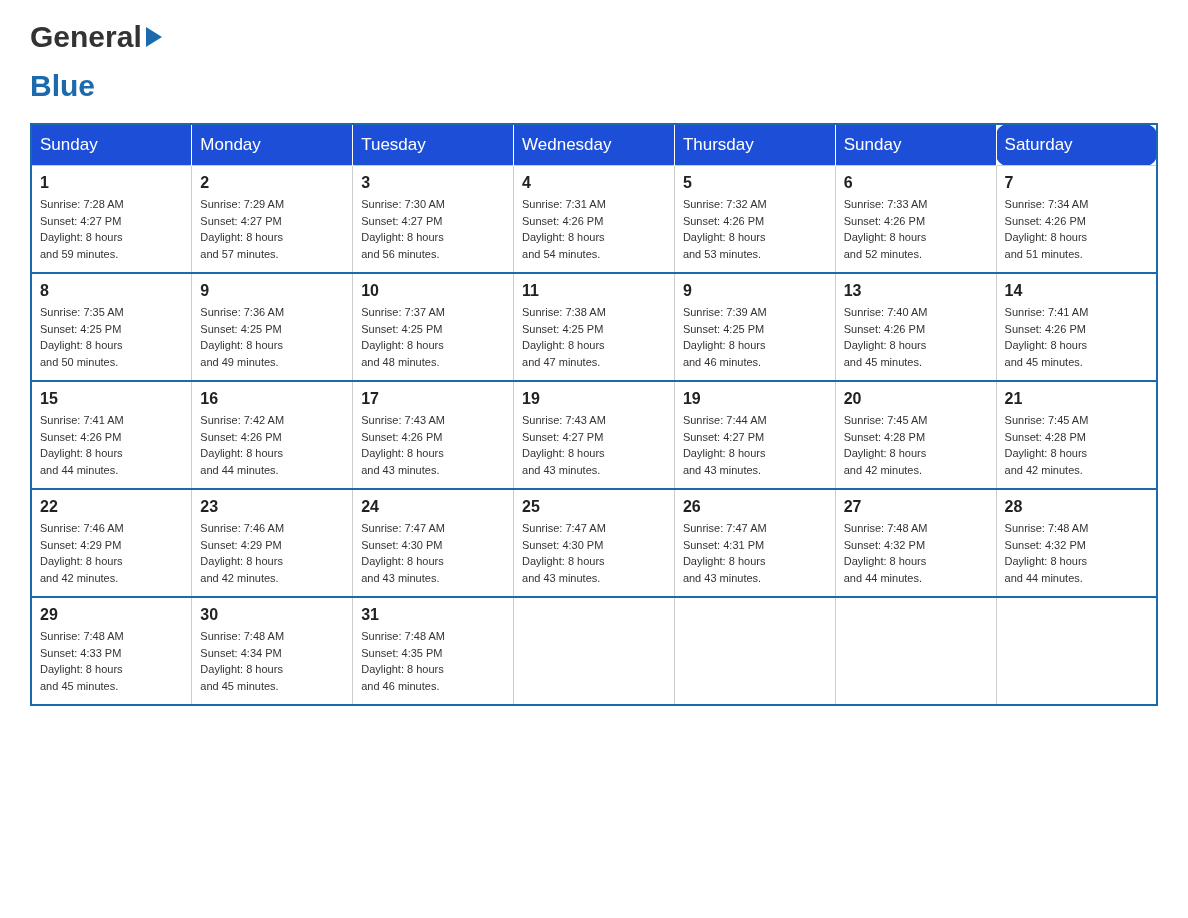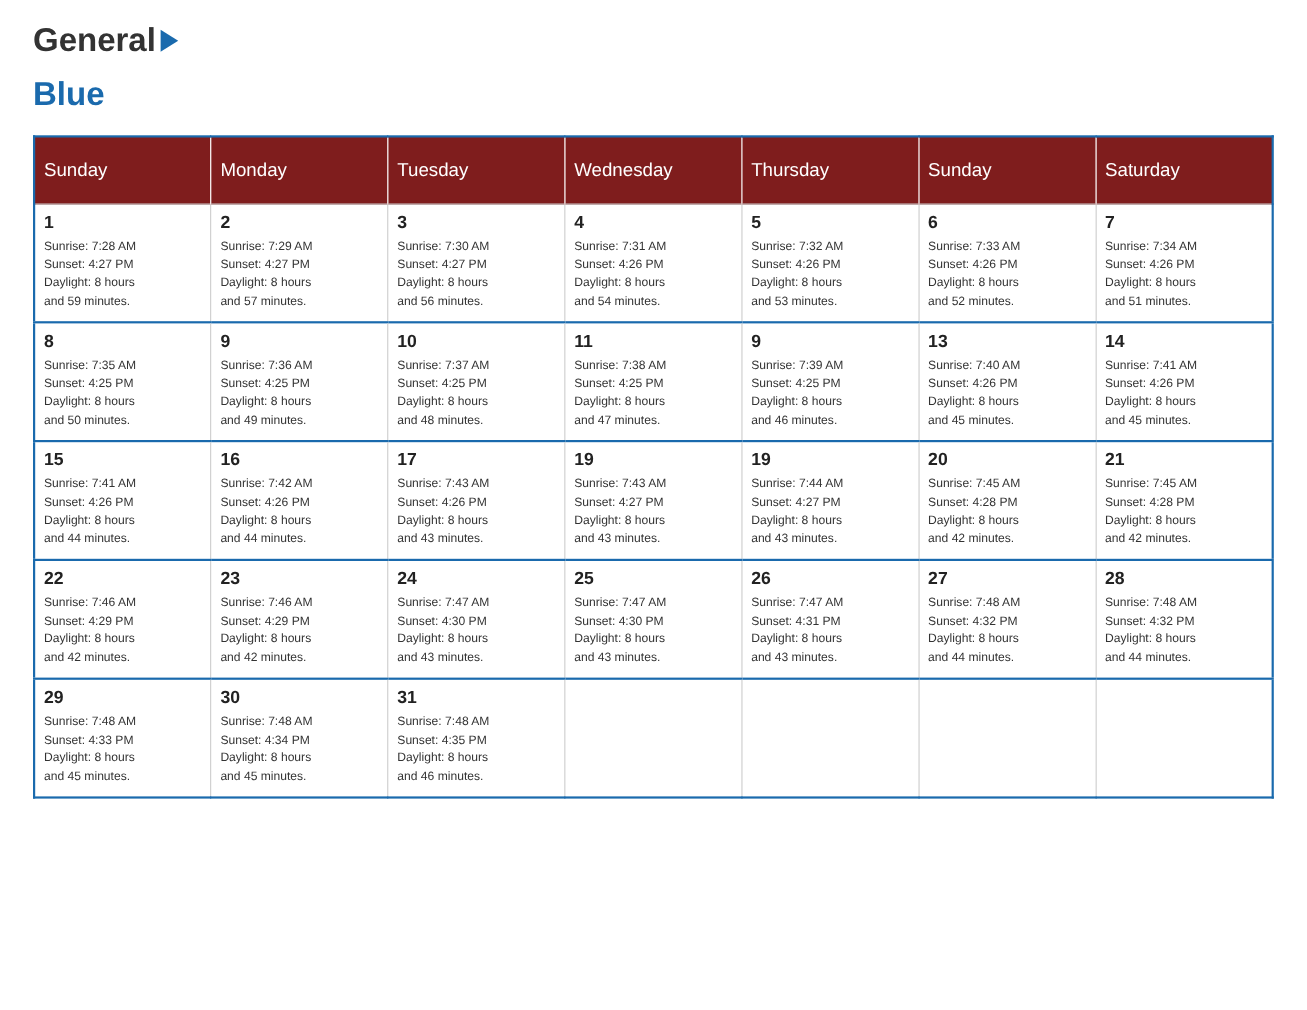--- a/index.html
+++ b/index.html
@@ -29,29 +29,29 @@
       font-size: 22px;
       color: #444;
       margin-top: 4px;
     }
     .calendar {
       width: 100%;
       border-collapse: collapse;
       border: 2px solid #1a6aad;
     }
     .calendar th {
-      background-color: #7f1d1d;
+      background-color: #1d4ed8;
       color: #fff;
       font-size: 17px;
       font-weight: normal;
-      padding: 20px 8px;
+      padding: 10px 8px;
       text-align: left;
       border-right: 1px solid #fff;
     }
-    .calendar th:last-child { border-right: none; }
+    .calendar th:last-child { border-right: none; border-radius: 12px; }
     .calendar td {
       vertical-align: top;
       padding: 8px 8px 10px 8px;
       border: 1px solid #ccc;
       border-bottom: 2px solid #1a6aad;
       font-size: 13px;
       color: #333;
       width: 14.28%;
       min-height: 100px;
     }

